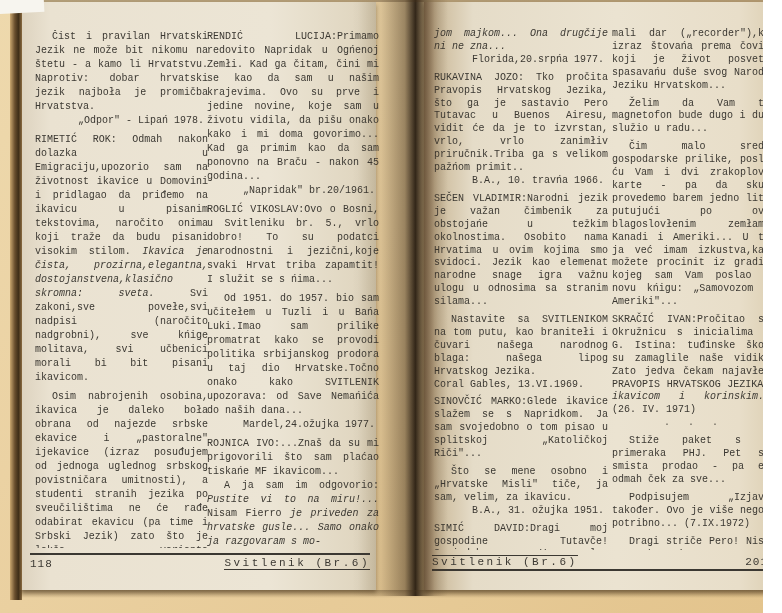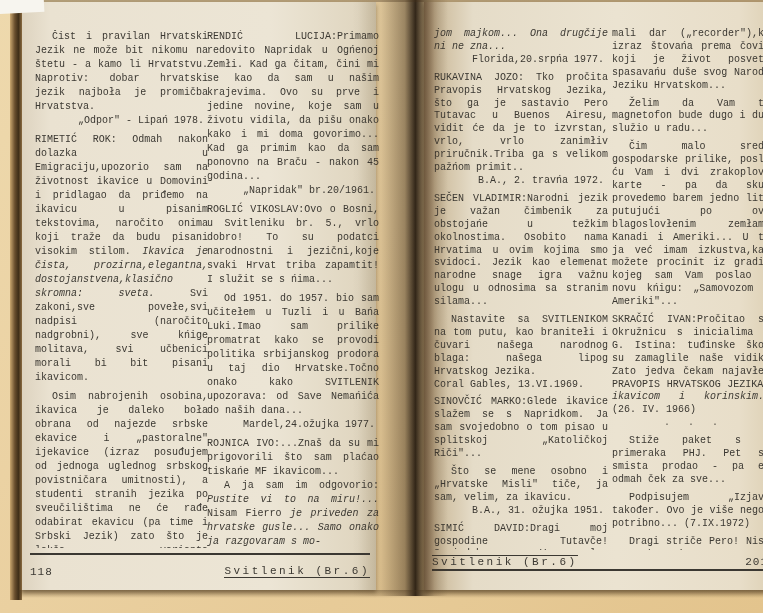--- a/index.html
+++ b/index.html
@@ -27,21 +27,21 @@
   .l-col2{left:185px;top:28px;width:172px;height:518px;}
   .r-col1{left:10px;top:26px;width:174px;height:522px;}
   .r-col2{left:188px;top:26px;width:164px;height:522px;}
   .p{margin:0;}
   .ind{text-indent:1.7em;}
   .gap{margin-top:5px;}
   .sig{text-align:right;padding-right:4px;}
   .it{font-style:italic;}
   .sep{text-align:center;letter-spacing:6px;margin-top:3px;line-height:10px;color:#5a564d;}
   .footer{position:absolute;left:8px;right:6px;font-size:11px;display:flex;justify-content:space-between;align-items:flex-end;}
-  .l-footer{top:551px;border-top:2px solid #3b3832;padding-top:10px;}
+  .l-footer{top:551px;border-top:2px solid #3b3832;padding-top:2px;}
   .r-footer{top:553px;border-bottom:2px solid #3b3832;padding-bottom:1px;}
   .ftitle{letter-spacing:2.5px;}
   .l-footer .ftitle{border-bottom:1.5px solid #3b3832;}
   .r-footer .ftitle{border-top:1.5px solid #3b3832;}
   .pgnum{letter-spacing:1px;}
   .spine{
     position:absolute;left:352px;top:0;width:96px;height:596px;pointer-events:none;
     background:linear-gradient(90deg,
       rgba(74,52,28,0) 0%,
       rgba(74,52,28,.10) 30%,
@@ -95,34 +95,34 @@
       <span class="pgnum">118</span>
       <span class="ftitle">Svitlenik (Br.6)</span>
     </div>
   </div>
 
   <div class="page page-right">
     <div class="col r-col1">
       <p class="p it">jom majkom... Ona drugčije ni ne zna...</p>
       <p class="p sig">Florida,20.srpńa 1977.</p>
       <p class="p gap">RUKAVINA JOZO: Tko pročita Pravopis Hrvatskog Jezika, što ga je sastavio Pero Tutavac u Buenos Airesu, vidit će da je to izvrstan, vrlo, vrlo zanimłiv priručnik.Triba ga s velikom pažńom primit..</p>
-      <p class="p sig">B.A., 2. travńa 1972.</p>
+      <p class="p sig">B.A., 10. travńa 1966.</p>
       <p class="p gap">SEČEN VLADIMIR:Narodni jezik je važan čimbenik za obstojańe u težkim okolnostima. Osobito nama Hrvatima u ovim kojima smo svidoci. Jezik kao elemenat narodne snage igra važnu ulogu u odnosima sa stranim silama...</p>
       <p class="p ind gap">Nastavite sa SVITLENIKOM na tom putu, kao branitełi i čuvari našega narodnog blaga: našega lipog Hrvatskog Jezika.</p>
       <p class="p">Coral Gables, 13.VI.1969.</p>
       <p class="p gap">SINOVČIĆ MARKO:Glede ikavice slažem se s Napridkom. Ja sam svojedobno o tom pisao u splitskoj „Katoličkoj Riči"...</p>
       <p class="p ind gap">Što se mene osobno i „Hrvatske Misli" tiče, ja sam, velim, za ikavicu.</p>
       <p class="p sig">B.A., 31. ožujka 1951.</p>
       <p class="p gap">SIMIĆ DAVID:Dragi moj gospodine Tutavče! Svojedobno sam Vam poslao jedan</p>
     </div>
     <div class="col r-col2">
       <p class="p">mali dar („recorder"),kao izraz štovańa prema čoviku koji je život posvetio spasavańu duše svog Naroda: Jeziku Hrvatskom...</p>
       <p class="p ind gap">Želim da Vam taj magnetofon bude dugo i dugo služio u radu...</p>
       <p class="p ind gap">Čim malo sredim gospodarske prilike, poslat ću Vam i dvi zrakoplovne karte - pa da skupa provedemo barem jedno lito, putujući po ovim blagoslovłenim zemłama: Kanadi i Ameriki... U tom ja već imam izkustva,kako možete procinit iz gradiva kojeg sam Vam poslao za novu kńigu: „Samovozom po Ameriki"...</p>
-      <p class="p gap"><span>SKRAČIĆ IVAN:Pročitao sam Okružnicu s inicialima A. G. Istina: tuđinske škole su zamaglile naše vidike. Zato jedva čekam najavłeni PRAVOPIS HRVATSKOG JEZIKA - </span><span class="it">ikavicom i korinskim...</span><span> (26. IV. 1966)</span></p>
+      <p class="p gap"><span>SKRAČIĆ IVAN:Pročitao sam Okružnicu s inicialima A. G. Istina: tuđinske škole su zamaglile naše vidike. Zato jedva čekam najavłeni PRAVOPIS HRVATSKOG JEZIKA - </span><span class="it">ikavicom i korinskim...</span><span> (26. IV. 1971)</span></p>
       <p class="p sep">· · ·</p>
       <p class="p ind gap">Stiže paket s 12 primeraka PHJ. Pet sam smista prodao - pa evo odmah ček za sve...</p>
       <p class="p ind gap">Podpisujem „Izjavu" također. Ovo je više negoli potribno... (7.IX.1972)</p>
       <p class="p ind gap"><span>Dragi striče Pero! Nisam Vas zaboravio, </span></p>
     </div>
     <div class="footer r-footer">
       <span class="ftitle">Svitlenik (Br.6)</span>
       <span class="pgnum">201</span>
     </div>
   </div>

